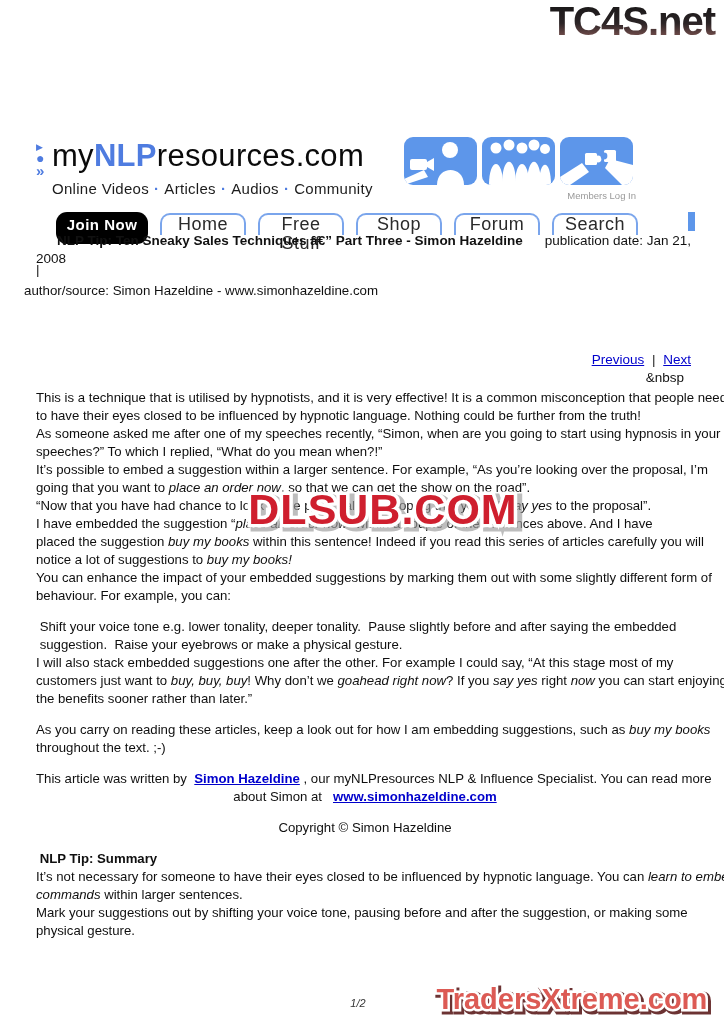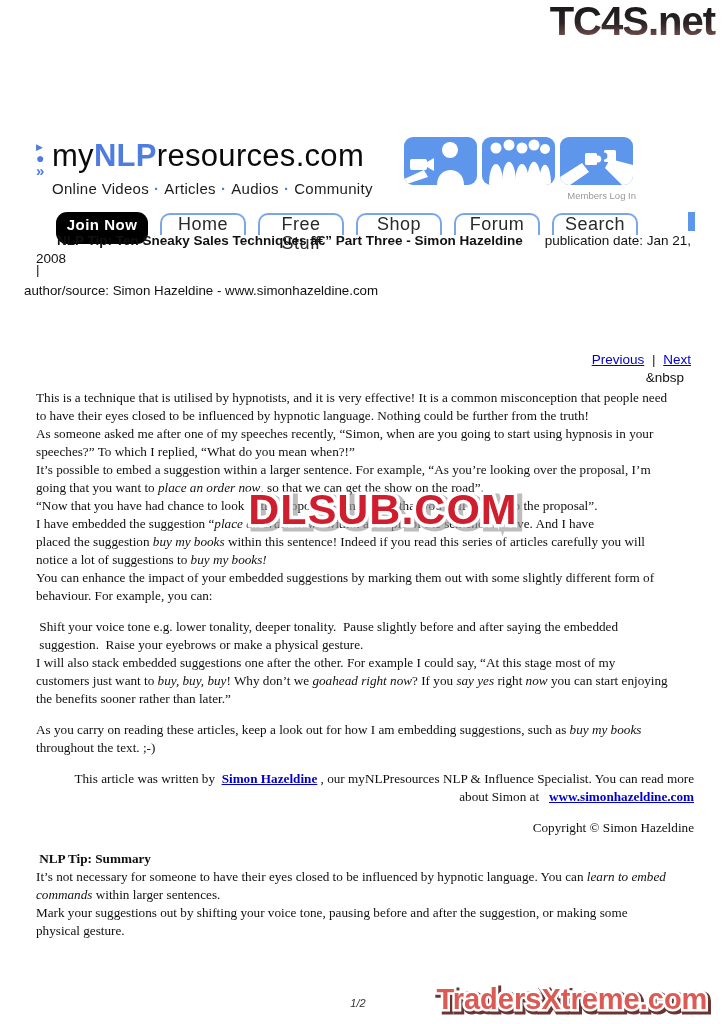--- a/index.html
+++ b/index.html
@@ -50,22 +50,22 @@
 
   
   .pager { position:absolute; left:36px; top:352px; width:655px; text-align:right; font-size:13.5px; }
   .lk { color:#0000cc; font-weight:bold; text-decoration:underline; cursor:pointer; }
   .pager .lk { font-weight:normal;text-align:center; }
   .pager .sep { margin:0 4px; color:#222; }
   .nbsp { position:absolute; left:36px; top:370px; width:648px; text-align:right; font-size:13.5px; }
 
   
   .article { position:absolute; left:36px; top:389px; width:658px; font-size:13.2px; color:#0f0f0f; }
-  .ln { height:18px; line-height:18px; white-space:pre;font-family:Liberation Serif, serif; }
-  .ln.center { text-align:right; }
+  .ln { height:18px; line-height:18px; white-space:pre; }
+  .ln.center { text-align:center; }
   .ln.gap { margin-top:13px; }
   .seg-i { font-style:italic; }
   .seg-b { font-weight:bold; }
   .seg-a { color:#0000cc; font-weight:bold; text-decoration:underline; cursor:pointer; }
 
   
   .dlsub { position:absolute; left:216px; top:481px; }
   .dl-shadow { font-family:"Liberation Sans",sans-serif; font-weight:bold; font-size:43px;
                fill:#9a9a9a; stroke:#9a9a9a; stroke-width:9; paint-order:stroke; opacity:0.65; letter-spacing:1px; }
   .dl-main { font-family:"Liberation Sans",sans-serif; font-weight:bold; font-size:43px;

